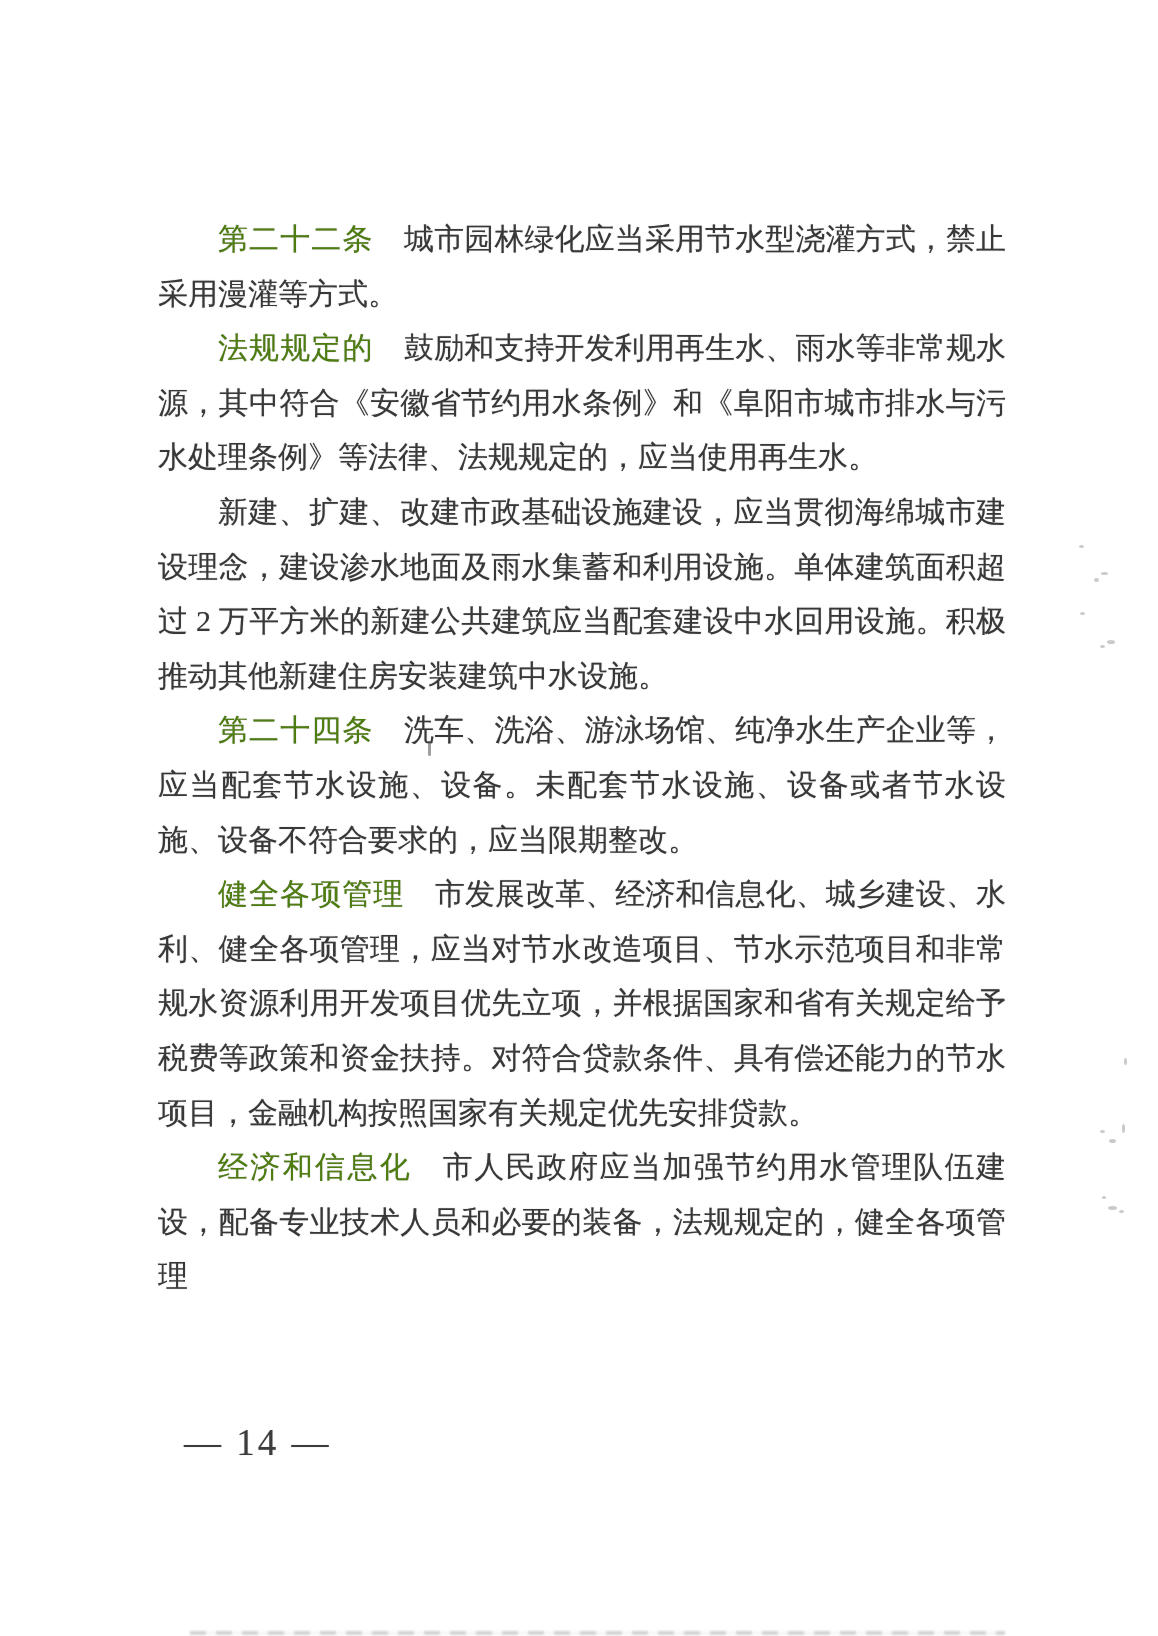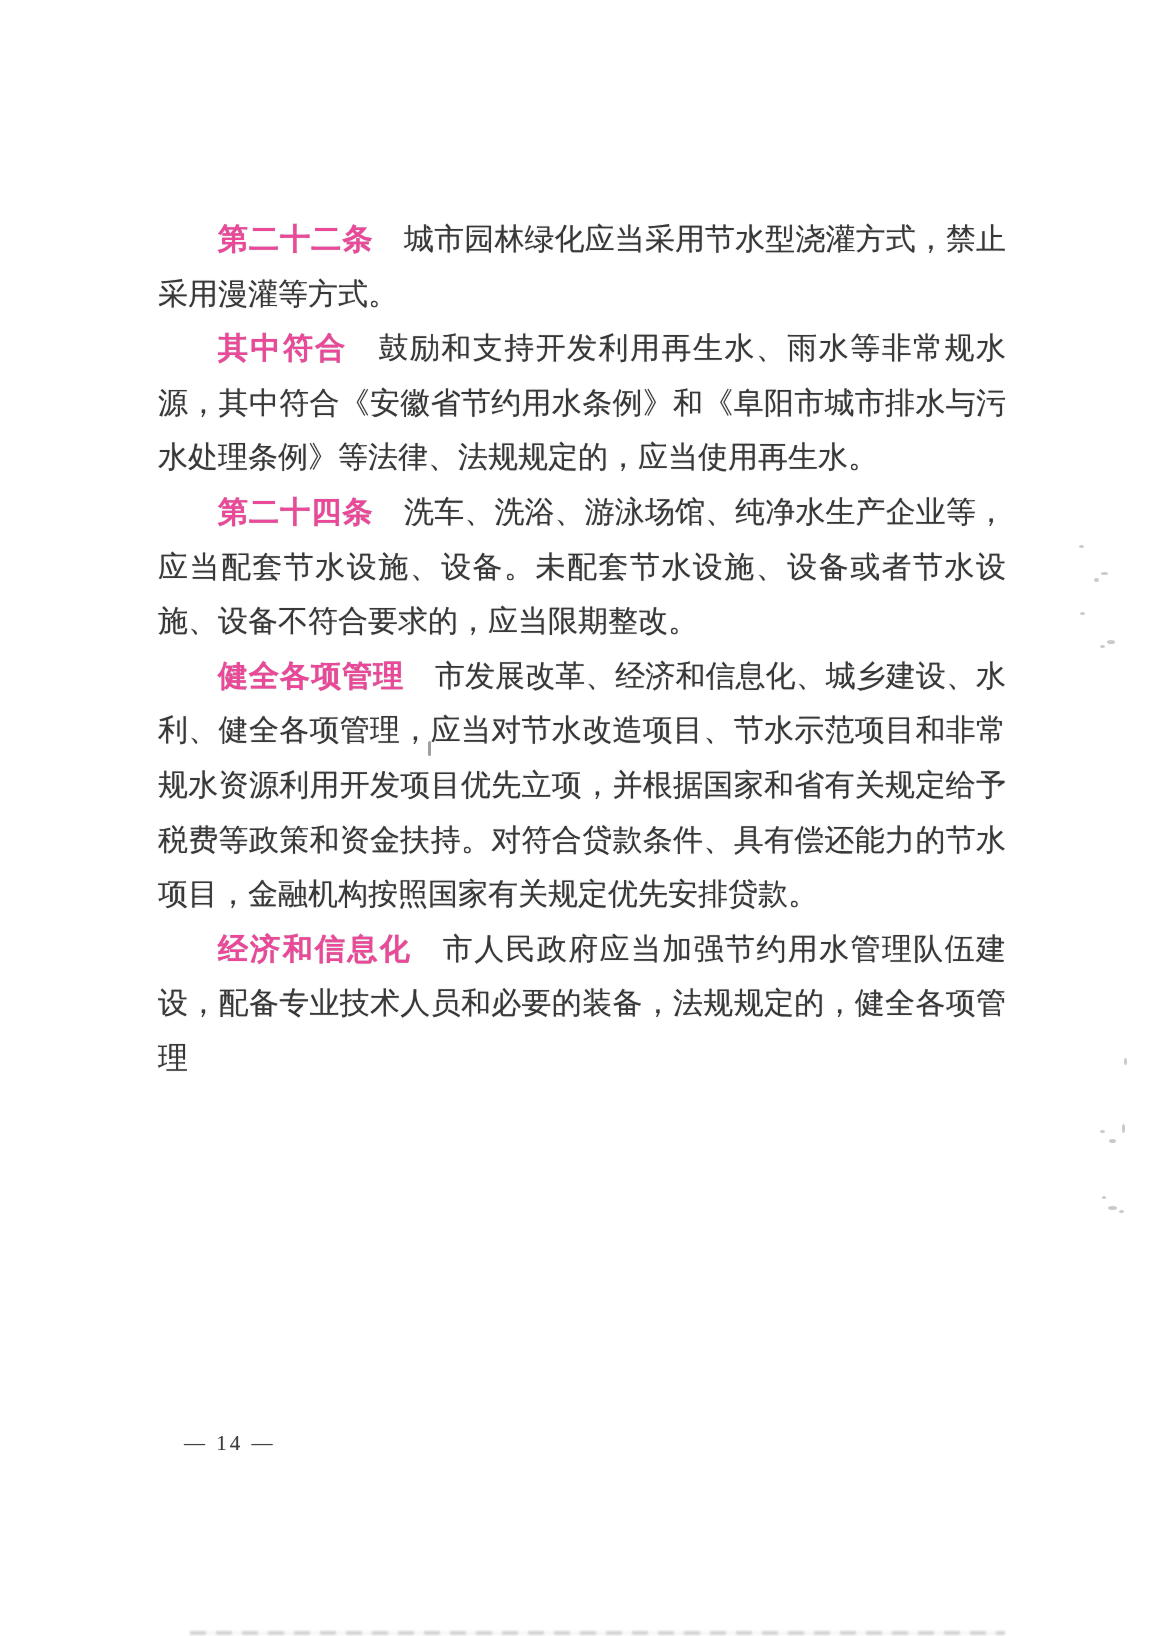--- a/index.html
+++ b/index.html
@@ -26,31 +26,31 @@
     text-align: justify;
     text-shadow: 0 0 1px rgba(70,70,70,0.5);
     line-break: strict;
   }
   .para {
     margin: 0;
     padding: 0;
     text-indent: 2em;
   }
   .article-no {
-    font-weight: 700;
-    color: #ec4899;
+    font-weight: 400;
+    color: #4d7c0f;
     margin-right: 1.02em;
     letter-spacing: 1px;
   }
   .article-no:empty { display: none; margin: 0; }
   .footer {
     position: absolute;
     left: 184px;
     top: 1426px;
-    font-size: 21px;
+    font-size: 37px;
     line-height: 34px;
     letter-spacing: 3px;
     color: #3c3c3c;
     text-shadow: 0 0 1px rgba(70,70,70,0.45);
   }
   
   .speck {
     position: absolute;
     background: rgba(115,115,115,0.38);
     border-radius: 50%;
@@ -97,24 +97,27 @@
 <div class="page">
 
   <div class="content">
 
     <p class="para">
       <span class="article-no">第二十二条</span><span>城市园林绿化应当采用节水型浇灌方式，禁止采用漫灌等方式。</span>
     </p>
 
 
     <p class="para">
-      <span class="article-no">其中符合</span><span>鼓励和支持开发利用再生水、雨水等非常规水源，其中符合《安徽省节约用水条例》和《阜阳市城市排水与污水处理条例》等法律、法规规定的，应当使用再生水。</span>
+      <span class="article-no">法规规定的</span><span>鼓励和支持开发利用再生水、雨水等非常规水源，其中符合《安徽省节约用水条例》和《阜阳市城市排水与污水处理条例》等法律、法规规定的，应当使用再生水。</span>
     </p>
 
 
+    <p class="para">
+      <span>新建、扩建、改建市政基础设施建设，应当贯彻海绵城市建设理念，建设渗水地面及雨水集蓄和利用设施。单体建筑面积超过 2 万平方米的新建公共建筑应当配套建设中水回用设施。积极推动其他新建住房安装建筑中水设施。</span>
+    </p>
 
     <p class="para">
       <span class="article-no">第二十四条</span><span>洗车、洗浴、游泳场馆、纯净水生产企业等，应当配套节水设施、设备。未配套节水设施、设备或者节水设施、设备不符合要求的，应当限期整改。</span>
     </p>
 
     <p class="para">
       <span class="article-no">健全各项管理</span><span>市发展改革、经济和信息化、城乡建设、水利、健全各项管理，应当对节水改造项目、节水示范项目和非常规水资源利用开发项目优先立项，并根据国家和省有关规定给予税费等政策和资金扶持。对符合贷款条件、具有偿还能力的节水项目，金融机构按照国家有关规定优先安排贷款。</span>
     </p>
 
     <p class="para">

